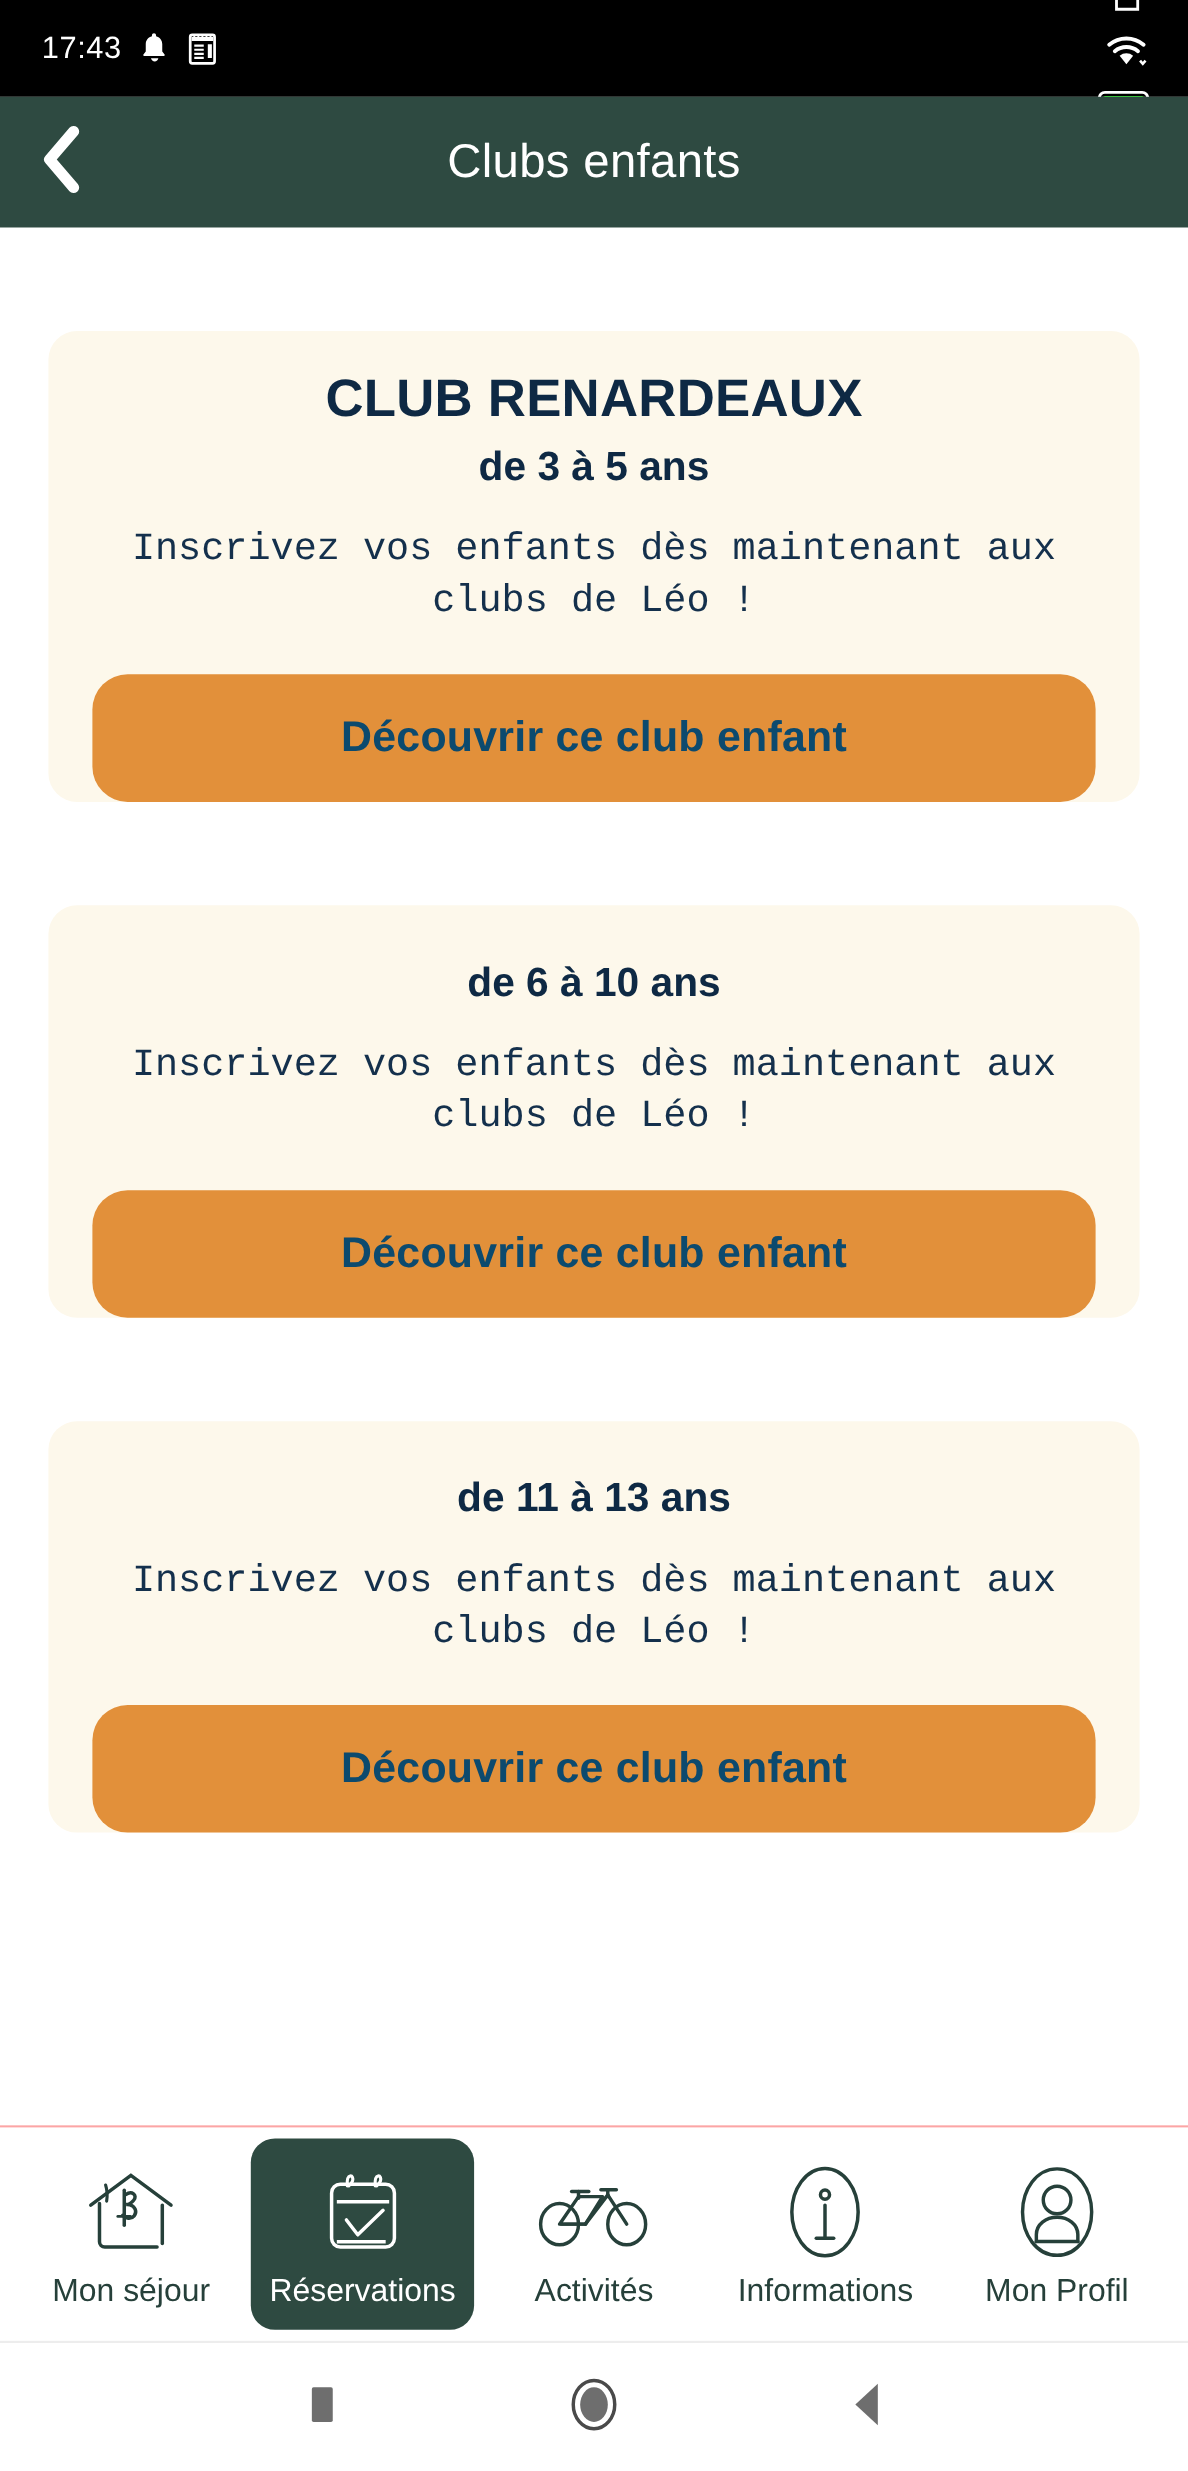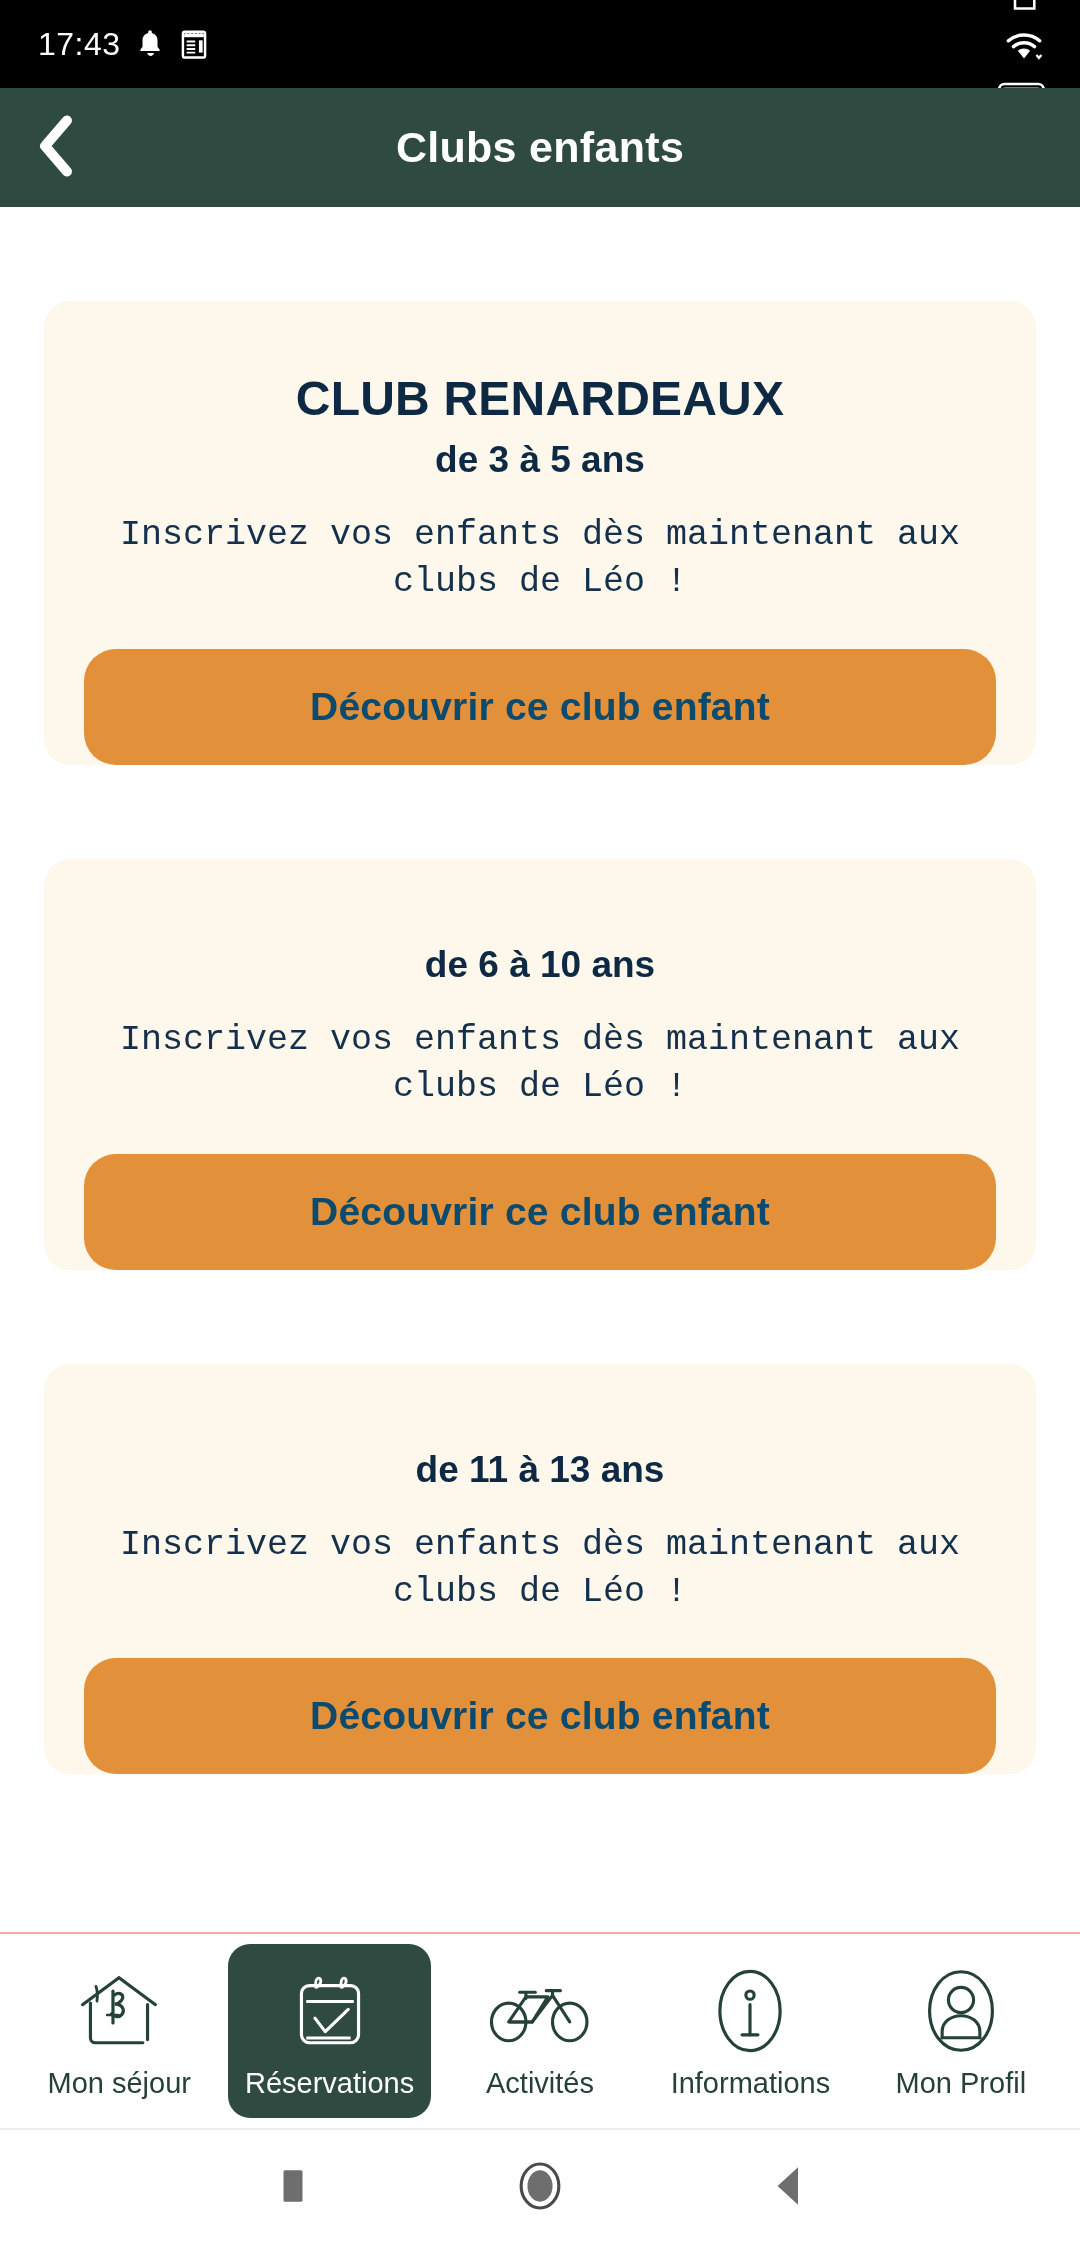--- a/index.html
+++ b/index.html
@@ -28,21 +28,21 @@
     display: flex;
     align-items: center;
     justify-content: space-between;
     padding: 0 30px 0 38px;
     flex: 0 0 auto;
   }
   .status-left { display: flex; align-items: center; gap: 14px; }
   .status-right { display: flex; gap: 18px; flex-direction: column; }
   .status-time {
     color: #ffffff;
-    font-size: 32px;
+    font-size: 28px;
     font-weight: 400;
     letter-spacing: 0.5px;
     line-height: 1;
   }
   .sb-icon { display: inline-flex; align-items: center; justify-content: center; }
 
   
   .app-header {
     height: 119px;
     background: #2E4A41;
@@ -59,38 +59,38 @@
     width: 76px;
     display: flex;
     align-items: center;
     justify-content: center;
   }
   .header-title {
     width: 100%;
     text-align: center;
     color: #ffffff;
     font-size: 43px;
-    font-weight: bold;
+    font-weight: normal;
     letter-spacing: 0.3px;
   }
 
   
   .content {
     flex: 1 1 auto;
     background: #ffffff;
     padding: 0 44px;
     overflow: hidden;
     position: relative;
   }
 
   .club-card {
     background: #FDF8EB;
     border-radius: 26px;
     margin-top: 94px;
-    padding: 72px 0 0 0;
+    padding: 36px 0 0 0;
     text-align: center;
   }
   .club-card:first-child { margin-top: 94px; }
 
   .club-title {
     color: #0E2944;
     font-size: 48px;
     font-weight: bold;
     letter-spacing: 0.2px;
     line-height: 1.1;

